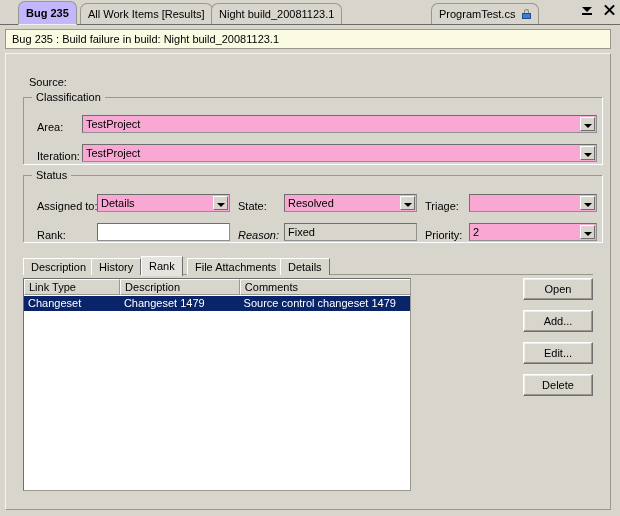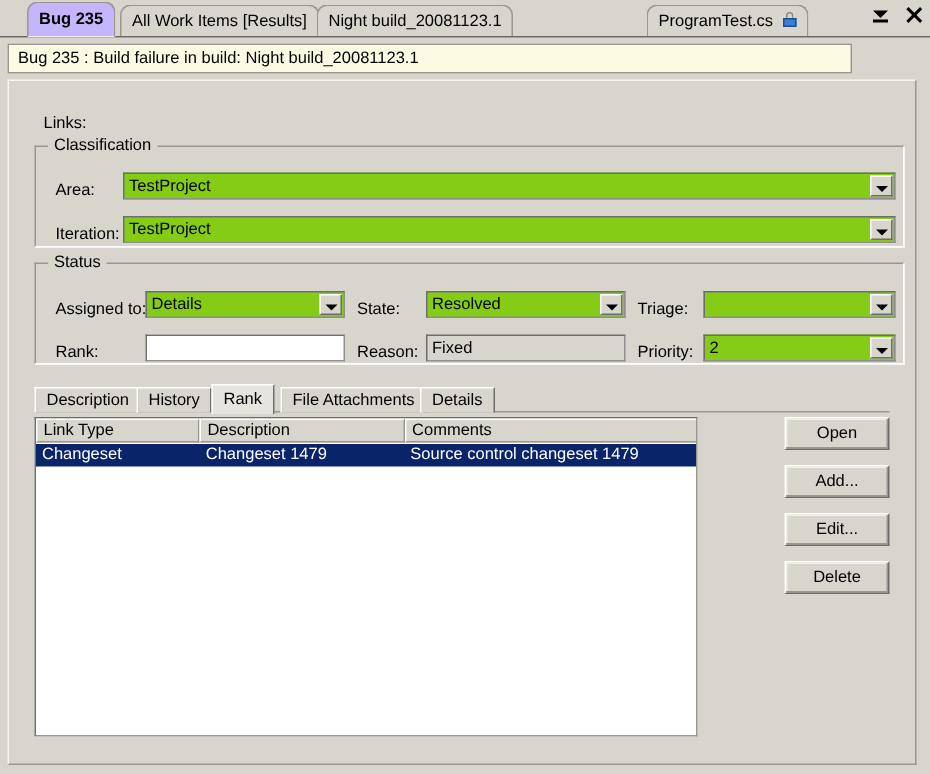--- a/index.html
+++ b/index.html
@@ -89,21 +89,21 @@
     position: absolute; left: 1px; top: 9px; width: 10px; height: 2px; background: #000;
   }
   .strip-btn .x1, .strip-btn .x2 {
     position: absolute; left: 0px; top: 5px; width: 13px; height: 2px; background: #000;
   }
   .strip-btn .x1 { transform: rotate(45deg); }
   .strip-btn .x2 { transform: rotate(-45deg); }
 
   
   #infobar {
-    position: absolute; left: 5px; top: 29px; width: 563px; height: 20px;
+    position: absolute; left: 5px; top: 29px; width: 606px; height: 20px;
     background: #fbfbe4;
     border: 1px solid #9a978f;
     font-size: 11px;
     line-height: 18px;
     padding-left: 6px;
     color: #000;
     white-space: nowrap;
   }
 
   
@@ -138,21 +138,21 @@
     line-height: 16px;
     padding-left: 3px;
     color: #000;
     white-space: nowrap;
     overflow: hidden;
   }
   .txt.readonly { background: #d8d5cd; }
 
   .combo {
     position: absolute;
-    background: #84cc16;
+    background: #f9a8d4;
     border: 1px solid #8f8f8f;
     border-top-color: #6e6e6e;
     border-left-color: #6e6e6e;
     font-size: 11px;
     line-height: 16px;
     padding-left: 3px;
     color: #000;
     white-space: nowrap;
     overflow: hidden;
   }
@@ -220,21 +220,21 @@
   .ftab.active {
     top: 0px; height: 20px;
     line-height: 18px;
     background: #e6e4de;
     border-bottom: none;
     z-index: 4;
   }
 
   
   #listview {
-    position: absolute; left: 16px; top: 223px; width: 442px; height: 213px;
+    position: absolute; left: 16px; top: 223px; width: 388px; height: 213px;
     background: #ffffff;
     border: 1px solid #6e6e6e;
     border-right-color: #9a978f;
     border-bottom-color: #9a978f;
     overflow: hidden;
   }
   #lv-header {
     position: absolute; left: 0; top: 0; width: 100%; height: 16px;
     background: #d8d5cd;
     display: flex;
@@ -318,21 +318,21 @@
     </div>
   </div>
 
   <div id="infobar">
     <span>Bug 235 : Build failure in build: Night build_20081123.1</span>
   </div>
 
   <div id="form">
     <div id="form-inner">
 
-      <div class="lbl" style="left:22px; top:20px;">Links:</div>
+      <div class="lbl" style="left:22px; top:20px;">Source:</div>
 
       <div class="group" style="left:16px; top:42px; width:580px; height:68px;">
         <div class="group-inner"></div>
         <div class="group-title">Classification</div>
       </div>
       <div class="lbl" style="left:30px; top:65px;">Area:</div>
       <div class="combo" style="left:75px; top:60px; width:515px; height:18px;">
         <span>TestProject</span>
         <span class="arrowbtn"></span>
       </div>
@@ -361,21 +361,21 @@
 
       <div class="lbl" style="left:418px; top:144px;">Triage:</div>
       <div class="combo" style="left:462px; top:139px; width:128px; height:18px;">
         <span></span>
         <span class="arrowbtn"></span>
       </div>
 
       <div class="lbl" style="left:30px; top:173px;">Rank:</div>
       <div class="txt" style="left:90px; top:168px; width:133px; height:18px;"></div>
 
-      <div class="lbl" style="left:231px; top:173px;">Reason:</div>
+      <div class="lbl" style="left:231px; top:173px;font-style:italic;">Reason:</div>
       <div class="txt readonly" style="left:277px; top:168px; width:133px; height:18px;">Fixed</div>
 
       <div class="lbl" style="left:418px; top:173px;">Priority:</div>
       <div class="combo" style="left:462px; top:168px; width:128px; height:18px;">
         <span>2</span>
         <span class="arrowbtn"></span>
       </div>
 
       <div id="tabctl">
         <div id="tabctl-line"></div>

